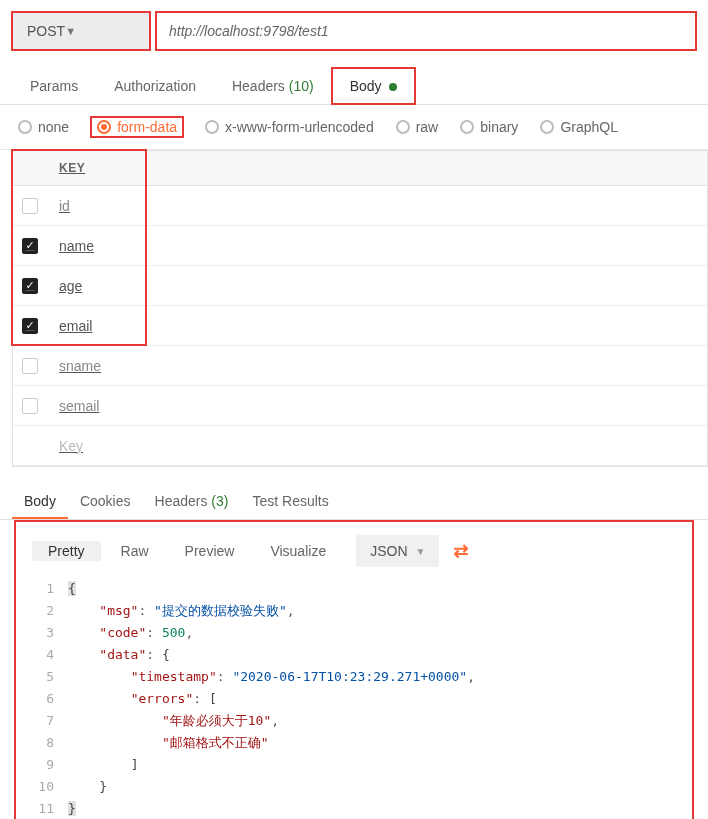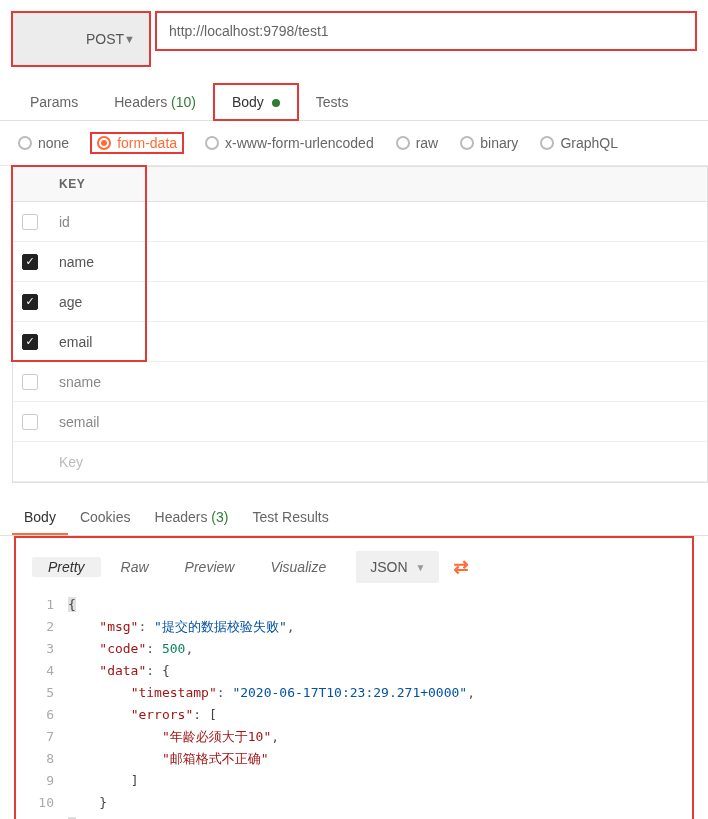--- a/index.html
+++ b/index.html
@@ -1,49 +1,49 @@
 <!DOCTYPE html>
 <html><head>
 <meta charset="utf-8">
 <style>
 * { box-sizing: border-box; margin: 0; padding: 0; }
 body { font-family: -apple-system, BlinkMacSystemFont, "Segoe UI", Arial, sans-serif; font-size: 14px; color: #555; background: #fff; width: 708px; }
 .request-bar { display: flex; align-items: stretch; padding: 12px 12px 8px 12px; gap: 6px; }
-.method-select { width: 138px; background: #ececec; border: 1px solid #d0d0d0; display: flex; align-items: center; justify-content: flex-end; padding: 0 14px; height: 54px; color: #555; position: relative; }
+.method-select { width: 138px; background: #ececec; border: 1px solid #d0d0d0; display: flex; align-items: center; justify-content: flex-start; padding: 0 14px; height: 38px; color: #555; position: relative; }
 .method-select .caret { color: #777; font-size: 11px; }
-.url-input { flex: 1; border: 1px solid #d0d0d0; height: 38px; padding: 16px 12px; color: #666; display: flex; align-items: center; background: #fff; }
+.url-input { flex: 1; border: 1px solid #d0d0d0; height: 38px; padding: 16px 12px; color: #666; display: flex; align-items: center; background: #fff; font-style: italic; }
 .highlight-red { outline: 2px solid #e53935; outline-offset: -1px; }
 .req-tabs { display: flex; padding: 10px 0 0 12px; gap: 0; border-bottom: 1px solid #e0e0e0; }
 .req-tab { padding: 10px 18px; color: #666; cursor: pointer; position: relative; }
 .req-tab.active { color: #333; }
 .req-tab .count { color: #2e7d32; }
 .req-tab .dot { display: inline-block; width: 8px; height: 8px; border-radius: 50%; background: #2e7d32; margin-left: 4px; vertical-align: middle; }
 .body-types { display: flex; align-items: center; gap: 22px; padding: 12px 18px; border-bottom: 1px solid #e8e8e8; }
 .radio-opt { display: flex; align-items: center; gap: 6px; color: #666; cursor: pointer; }
 .radio-o { width: 14px; height: 14px; border-radius: 50%; border: 2px solid #bbb; display: inline-block; }
 .radio-o.sel { border-color: #ff6c37; position: relative; }
 .radio-o.sel::after { content: ""; position: absolute; inset: 2px; border-radius: 50%; background: #ff6c37; }
 .radio-opt.sel .radio-label { color: #ff6c37; }
-.kv-table { margin: 0 0 12px 12px; border: 1px solid #e0e0e0; border-top: none; }
+.kv-table { margin: 0 0 12px 12px; border: 1px solid #e0e0e0; border-top: none; text-decoration: underline; }
 .kv-head { display: flex; border-top: 1px solid #e0e0e0; border-bottom: 1px solid #e0e0e0; background: #f8f8f8; }
 .kv-head .kchk { width: 34px; }
 .kv-head .kkey { padding: 10px 12px; font-weight: 600; color: #666; font-size: 12px; letter-spacing: 0.5px; }
 .kv-row { display: flex; align-items: center; border-bottom: 1px solid #eee; min-height: 40px; }
 .kchk { width: 34px; display: flex; align-items: center; justify-content: center; }
 .kkey { padding: 8px 12px; color: #888; flex: 1; }
 .chk { width: 16px; height: 16px; border: 1px solid #ccc; border-radius: 2px; background: #fff; display: inline-flex; align-items: center; justify-content: center; }
 .chk.on { background: #222; border-color: #222; color: #fff; font-size: 11px; }
 .highlight-box-body { position: relative; }
 .highlight-box-body::before { content: ""; position: absolute; left: -2px; top: -1px; width: 132px; height: 193px; border: 2px solid #e53935; pointer-events: none; }
 .resp-tabs { display: flex; gap: 0; padding: 6px 12px 0 12px; border-bottom: 1px solid #e0e0e0; }
 .resp-tab { padding: 8px 12px; color: #666; cursor: pointer; }
 .resp-tab.active { color: #333; border-bottom: 2px solid #ff6c37; }
 .resp-tab .count { color: #2e7d32; }
 .resp-toolbar { display: flex; align-items: center; gap: 4px; padding: 10px 16px; }
-.tbtn { padding: 2px 16px; color: #666; cursor: pointer; border-radius: 2px; font-style: italic; }
+.tbtn { padding: 2px 16px; color: #666; cursor: pointer; border-radius: 2px; }
 .tbtn.active { background: #f0f0f0; color: #333; }
 .lang-sel { display: flex; align-items: center; gap: 8px; padding: 8px 14px; background: #f0f0f0; color: #555; border-radius: 2px; cursor: pointer; margin-left: 10px; }
 .lang-sel .caret { font-size: 10px; color: #999; }
 .wrap-icon { color: #ff6c37; font-size: 18px; padding: 6px 10px; cursor: pointer; font-weight: bold; }
 .code-view { margin: 0 14px 14px 14px; font-family: Consolas, Menlo, monospace; font-size: 13px; line-height: 22px; }
 .code-line { display: flex; }
 .lnum { width: 38px; text-align: right; color: #aaa; padding-right: 14px; user-select: none; }
 .lcode { white-space: pre; }
 .tok-brace { color: #444; }
 .tok-brace-hl { background: #e0e0e0; color: #444; }
@@ -60,29 +60,29 @@
     <span>POST</span>
     <span class="caret">▼</span>
   </div>
   <div class="url-input highlight-red">
     <span>http://localhost:9798/test1</span>
   </div>
 </div>
 
 <div class="req-tabs">
   <div class="req-tab">Params</div>
+  <div class="req-tab">Authorization</div>
   <div class="req-tab">
     <span>Headers</span>
     <span class="count">(10)</span>
   </div>
   <div class="req-tab active highlight-red">
     <span>Body</span>
     <span class="dot"></span>
   </div>
-  <div class="req-tab">Tests</div>
 </div>
 
 <div class="body-types">
   <div class="radio-opt">
     <span class="radio-o"></span>
     <span class="radio-label">none</span>
   </div>
   <div class="radio-opt sel highlight-red" style="padding:2px 6px">
     <span class="radio-o sel"></span>
     <span class="radio-label">form-data</span>

